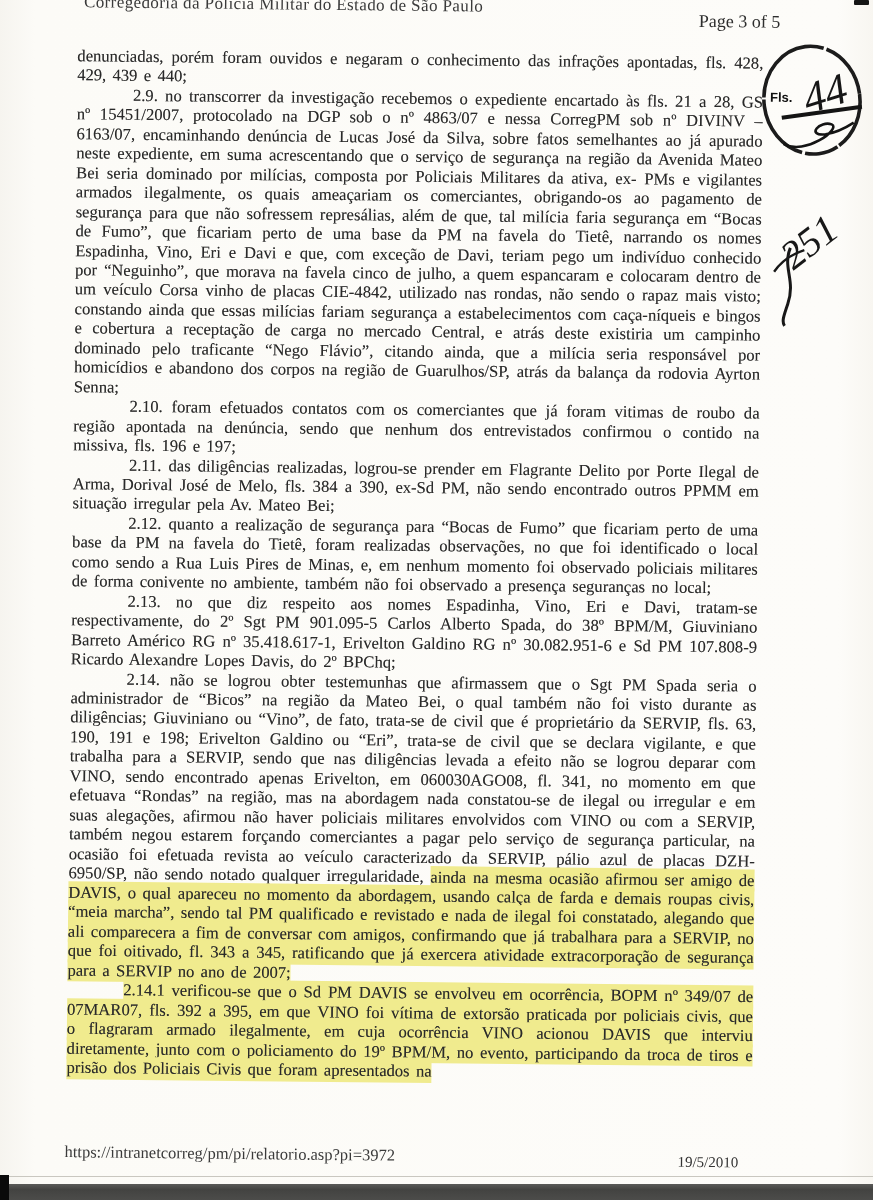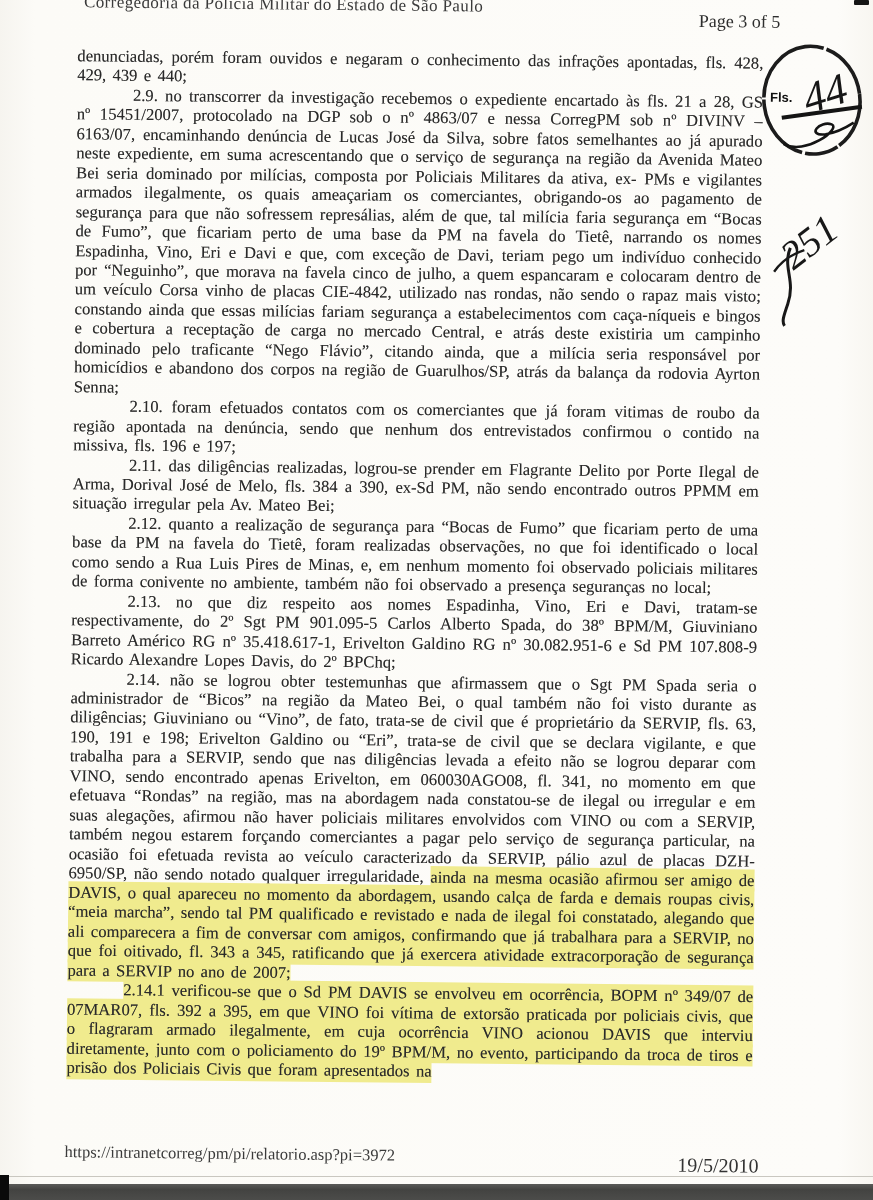--- a/index.html
+++ b/index.html
@@ -18,21 +18,21 @@
   .body-text{
     position:absolute;left:78px;top:46px;width:686px;
     font-size:16.6px;line-height:19.45px;text-align:justify;
     word-spacing:2.2px;color:#2a2a2a;
     text-shadow:0 0 0.5px rgba(40,40,40,0.45);
   }
   .body-text p{margin:0;}
   .body-text p.indent{text-indent:56px;}
   mark{background:#f0eb8e;color:inherit;padding:1.5px 0 2px 0;box-decoration-break:clone;-webkit-box-decoration-break:clone;}
   .footer-url{position:absolute;left:77px;top:1142px;font-size:16.5px;color:#3a3a3a;white-space:nowrap;}
-  .footer-date{position:absolute;left:690px;top:1147px;font-size:20px;color:#333;white-space:nowrap;}
+  .footer-date{position:absolute;left:690px;top:1147px;font-size:15px;color:#333;white-space:nowrap;}
   .stamp-wrap{position:absolute;left:755px;top:28px;width:120px;height:300px;}
   
   .edge-dash-topright{position:absolute;right:4px;top:0;width:15px;height:5px;background:#151515;border-radius:1px;}
   .footer-rule{position:absolute;left:0;top:1176px;width:873px;height:1px;background:#c9c7c0;}
   .bottom-band{position:absolute;left:0;top:1184px;width:873px;height:16px;
     background:linear-gradient(180deg,#5a5a58 0%,#434341 35%,#4c4c4a 100%);}
   .bottom-left-block{position:absolute;left:0;top:1175px;width:9px;height:25px;background:#0a0a0a;}
 </style>
 </head>
 <body>

